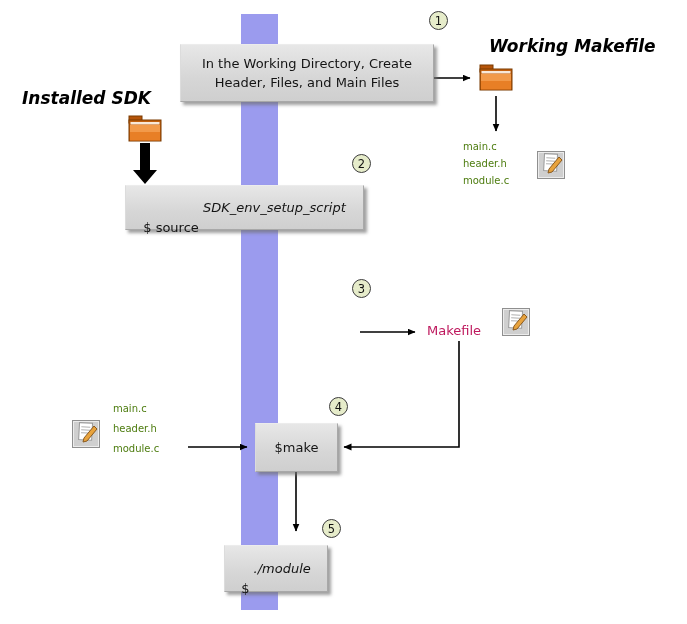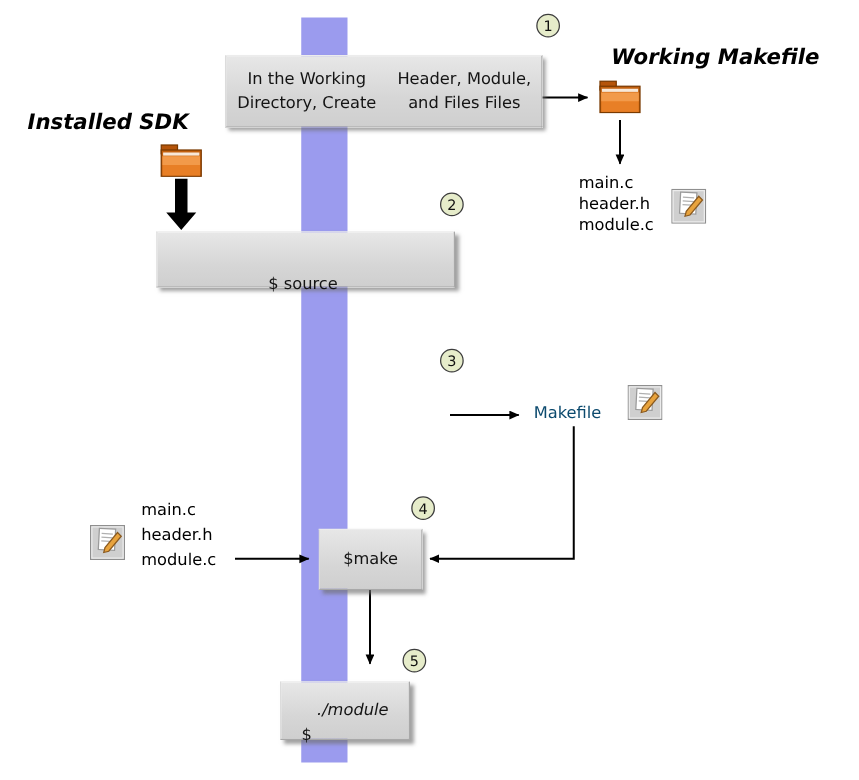--- a/index.html
+++ b/index.html
@@ -10,42 +10,42 @@
 
   .arrow-layer{position:absolute;left:0;top:0;width:687px;height:624px;pointer-events:none;}
 
   .step-box{
     position:absolute;
     background:linear-gradient(180deg,#e7e7e7 0%,#d6d6d6 60%,#cfcfcf 100%);
     border:1px solid #a8a8a8;
     border-top-color:#ececec;
     border-left-color:#dcdcdc;
     box-shadow:3px 3px 3px rgba(110,110,110,0.65);
-    display:flex;flex-direction:row;align-items:center;justify-content:center;
+    display:flex;flex-direction:column;align-items:center;justify-content:center;
     font-size:13px;line-height:19px;color:#141414;text-align:center;
   }
   .step-box .italic{font-style:italic;}
   .inline-label{display:flex;flex-direction:row;align-items:center;justify-content:center;}
   .pre{white-space:pre;margin-top:40px;}
 
   .step-badge{
     position:absolute;width:17px;height:17px;border-radius:50%;
     background:#e6ecca;border:1.4px solid #3c3c3c;
     display:flex;align-items:center;justify-content:center;
     font-size:11.5px;color:#111;
   }
 
   .heading{position:absolute;font-weight:bold;font-style:italic;font-size:17px;color:#000;white-space:nowrap;}
 
-  .file-list{position:absolute;font-size:13px;color:#000000;}
+  .file-list{position:absolute;font-size:10px;color:#4d7c0f;}
   .file-list span{display:block;}
   .fl-wd span{line-height:17px;}
   .fl-mk span{line-height:20px;}
 
-  .makefile-label{position:absolute;font-size:13px;color:#0c4a6e;white-space:nowrap;}
+  .makefile-label{position:absolute;font-size:13px;color:#be185d;white-space:nowrap;}
 
   .icon{position:absolute;display:block;}
 </style>
 </head>
 <body>
 
 <div class="stage">
 
   <div class="flow-band"></div>
 
@@ -68,25 +68,26 @@
   <div class="heading" style="left:22px;top:88px;">Installed SDK</div>
 
   <div class="step-badge" style="left:429px;top:11px;">1</div>
   <div class="step-badge" style="left:352px;top:154px;">2</div>
   <div class="step-badge" style="left:352px;top:279px;">3</div>
   <div class="step-badge" style="left:329px;top:397px;">4</div>
   <div class="step-badge" style="left:322px;top:519px;">5</div>
 
   <div class="step-box" style="left:180px;top:44px;width:252px;height:56px;">
     <span>In the Working Directory, Create</span>
-    <span>Header, Module, and Files Files</span>
+    <span>Header, Files, and Main Files</span>
   </div>
 
   <div class="step-box inline-label" style="left:125px;top:185px;width:237px;height:43px;flex-direction:row;">
     <span class="pre">$ source </span>
+      <span class="italic">SDK_env_setup_script</span>
   </div>
 
 
   <div class="step-box" style="left:255px;top:423px;width:81px;height:47px;text-align:right;">
     <span>$make</span>
   </div>
 
   <div class="step-box inline-label" style="left:224px;top:545px;width:102px;height:45px;flex-direction:row;">
     <span class="pre">$ </span>
       <span class="italic">./module</span>

